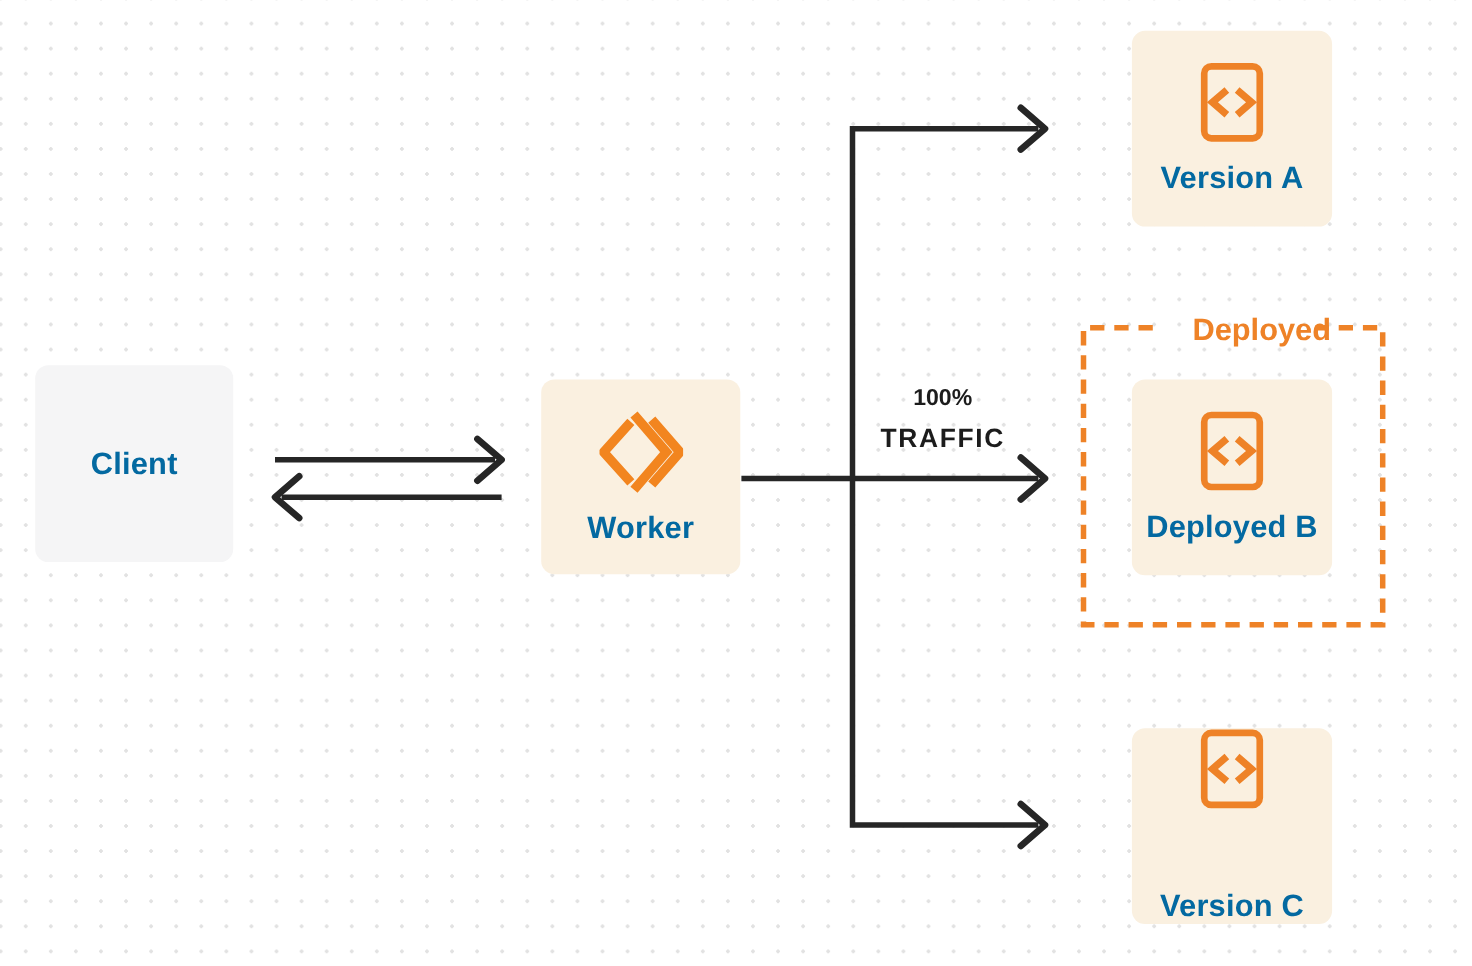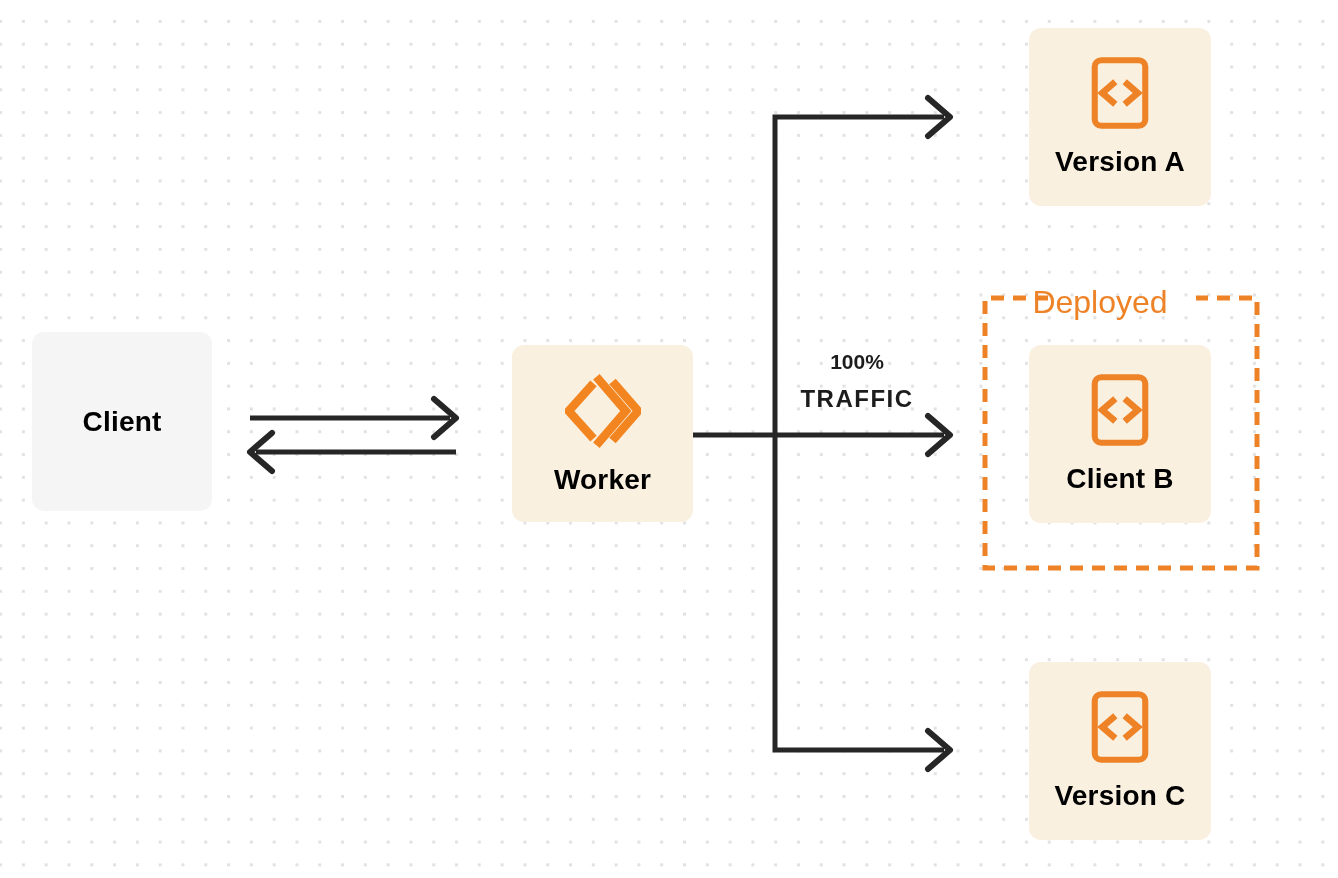--- a/index.html
+++ b/index.html
@@ -14,37 +14,37 @@
     font-family:"Liberation Sans", sans-serif;
   }
   svg.overlay{position:absolute;left:0;top:0;}
   .node{
     position:absolute;
     border-radius:12px;
     display:flex;flex-direction:column;
     align-items:center;justify-content:center;
   }
   .node-label{
-    font-size:28px;font-weight:700;color:#000000;letter-spacing:.2px;
+    font-size:28px;font-weight:700;color:#0369a1;letter-spacing:.2px;
   }
   .node-client{left:32px;top:332px;width:180px;height:179px;background:#f5f5f6;}
-  .node-worker{left:512px;top:345px;width:181px;height:177px;background:#faf0e0;gap:14px;}
+  .node-worker{left:492px;top:345px;width:181px;height:177px;background:#faf0e0;gap:14px;}
   .node-version{left:1029px;width:182px;height:178px;background:#faf0e0;gap:16px;}
   .node-version-a{top:28px;}
   .node-version-b{top:345px;}
-  .node-version-c{top:662px;}
+  .node-version-c{top:662px;justify-content:space-between;}
   .traffic-label{
     position:absolute;left:777px;top:350px;width:160px;
     text-align:center;color:#1c1c1c;
   }
   .traffic-line1{font-size:21px;font-weight:700;}
   .traffic-line2{font-size:24px;font-weight:700;letter-spacing:1.5px;margin-top:11px;}
   .deployed-label{
-    position:absolute;left:1010px;top:284px;width:180px;
-    text-align:center;font-size:32px;font-weight:400;color:#ee8227;
+    position:absolute;left:1057px;top:284px;width:180px;
+    text-align:center;font-size:28px;font-weight:700;color:#ee8227;
   }
   .icon{display:block;}
 </style>
 </head>
 <body>
 
 <div class="canvas">
 
   <svg class="overlay" width="1338" height="878" viewBox="0 0 1338 878">
     <g stroke="#262626" fill="none" stroke-width="5">
@@ -87,21 +87,21 @@
     </svg>
     <div class="node-label">Version A</div>
   </div>
 
   <div class="node node-version node-version-b">
     <svg class="icon" width="58" height="74" viewBox="0 0 62 78" fill="none" stroke="#ee8227" stroke-width="6.5">
       <rect x="4" y="4" width="54" height="70" rx="7"></rect>
       <path d="M 26 27 L 12 39 L 26 51" stroke-width="7"></path>
       <path d="M 36 27 L 50 39 L 36 51" stroke-width="7"></path>
     </svg>
-    <div class="node-label">Client B</div>
+    <div class="node-label">Deployed B</div>
   </div>
 
   <div class="node node-version node-version-c">
     <svg class="icon" width="58" height="74" viewBox="0 0 62 78" fill="none" stroke="#ee8227" stroke-width="6.5">
       <rect x="4" y="4" width="54" height="70" rx="7"></rect>
       <path d="M 26 27 L 12 39 L 26 51" stroke-width="7"></path>
       <path d="M 36 27 L 50 39 L 36 51" stroke-width="7"></path>
     </svg>
     <div class="node-label">Version C</div>
   </div>

